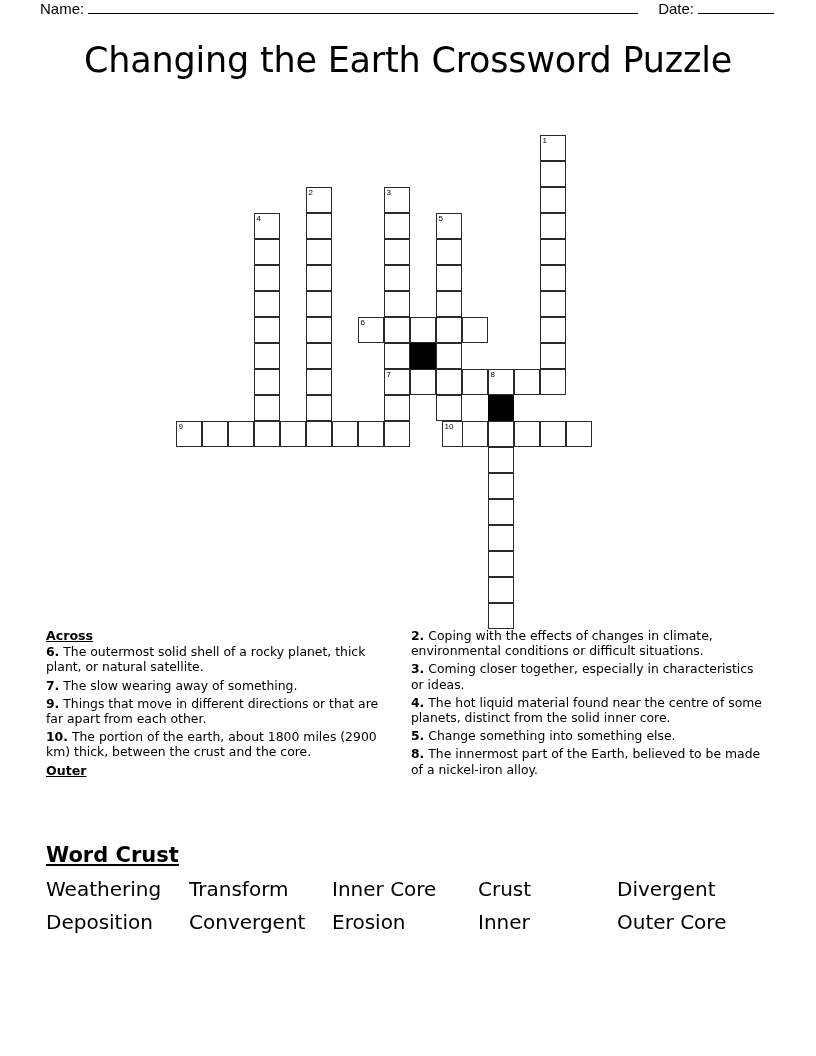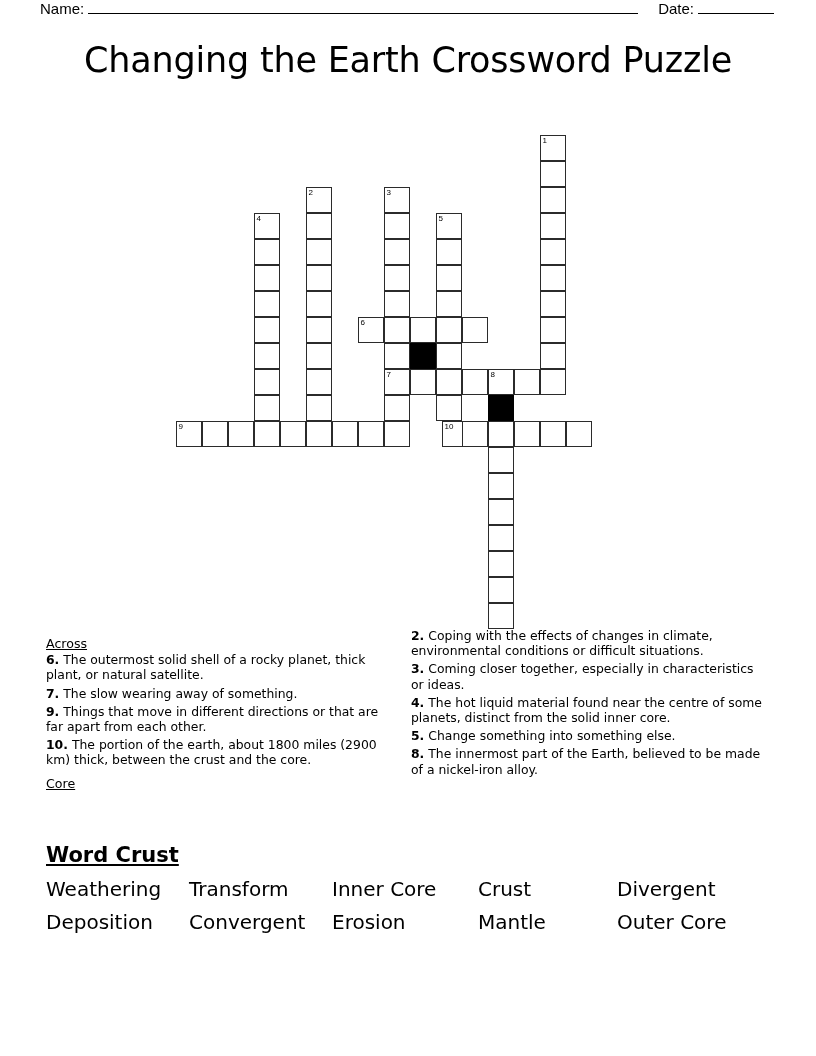--- a/index.html
+++ b/index.html
@@ -102,24 +102,24 @@
     position: absolute;
     top: 0;
     font-family: "DejaVu Sans", sans-serif;
     font-size: 12.4px;
     line-height: 15.2px;
   }
   .clue-col.left  { left: 0px;   width: 344px; }
   .clue-col.right { left: 365px; width: 355px; }
 
   .clue-head {
-    font-weight: normal;
+    font-weight: bold;
     text-decoration: underline;
     font-size: 12.6px;
-    margin: 8px 0 1px 0;
+    margin: 0 0 1px 0;
     display: block;
   }
   .clue-item {
     margin: 0 0 3px 0;
     display: block;
   }
   .clue-num {
     font-weight: bold;
   }
   .clue-text { font-weight: normal; }
@@ -267,21 +267,21 @@
     <span class="clue-head">Across</span>
 
     <span class="clue-item"><span class="clue-num">6.</span> <span class="clue-text">The outermost solid shell of a rocky planet, thick plant, or natural satellite.</span></span>
 
     <span class="clue-item"><span class="clue-num">7.</span> <span class="clue-text">The slow wearing away of something.</span></span>
 
     <span class="clue-item"><span class="clue-num">9.</span> <span class="clue-text">Things that move in different directions or that are far apart from each other.</span></span>
 
     <span class="clue-item"><span class="clue-num">10.</span> <span class="clue-text">The portion of the earth, about 1800 miles (2900 km) thick, between the crust and the core.</span></span>
 
-    <span class="clue-head">Core</span>
+    <span class="clue-head">Outer</span>
 
   </div>
 
   <div class="clue-col right">
     <span class="clue-item"><span class="clue-num">2.</span> <span class="clue-text">Coping with the effects of changes in climate, environmental conditions or difficult situations.</span></span>
 
     <span class="clue-item"><span class="clue-num">3.</span> <span class="clue-text">Coming closer together, especially in characteristics or ideas.</span></span>
 
     <span class="clue-item"><span class="clue-num">4.</span> <span class="clue-text">The hot liquid material found near the centre of some planets, distinct from the solid inner core.</span></span>
 
@@ -295,16 +295,16 @@
   <div class="wb-title">Word Crust</div>
   <div class="wb-grid">
     <span class="wb-word">Weathering</span>
     <span class="wb-word">Transform</span>
     <span class="wb-word">Inner Core</span>
     <span class="wb-word">Crust</span>
     <span class="wb-word">Divergent</span>
     <span class="wb-word">Deposition</span>
     <span class="wb-word">Convergent</span>
     <span class="wb-word">Erosion</span>
-    <span class="wb-word">Mantle</span>
+    <span class="wb-word">Inner</span>
     <span class="wb-word">Outer Core</span>
   </div>
 </div>
 
 </body></html>

